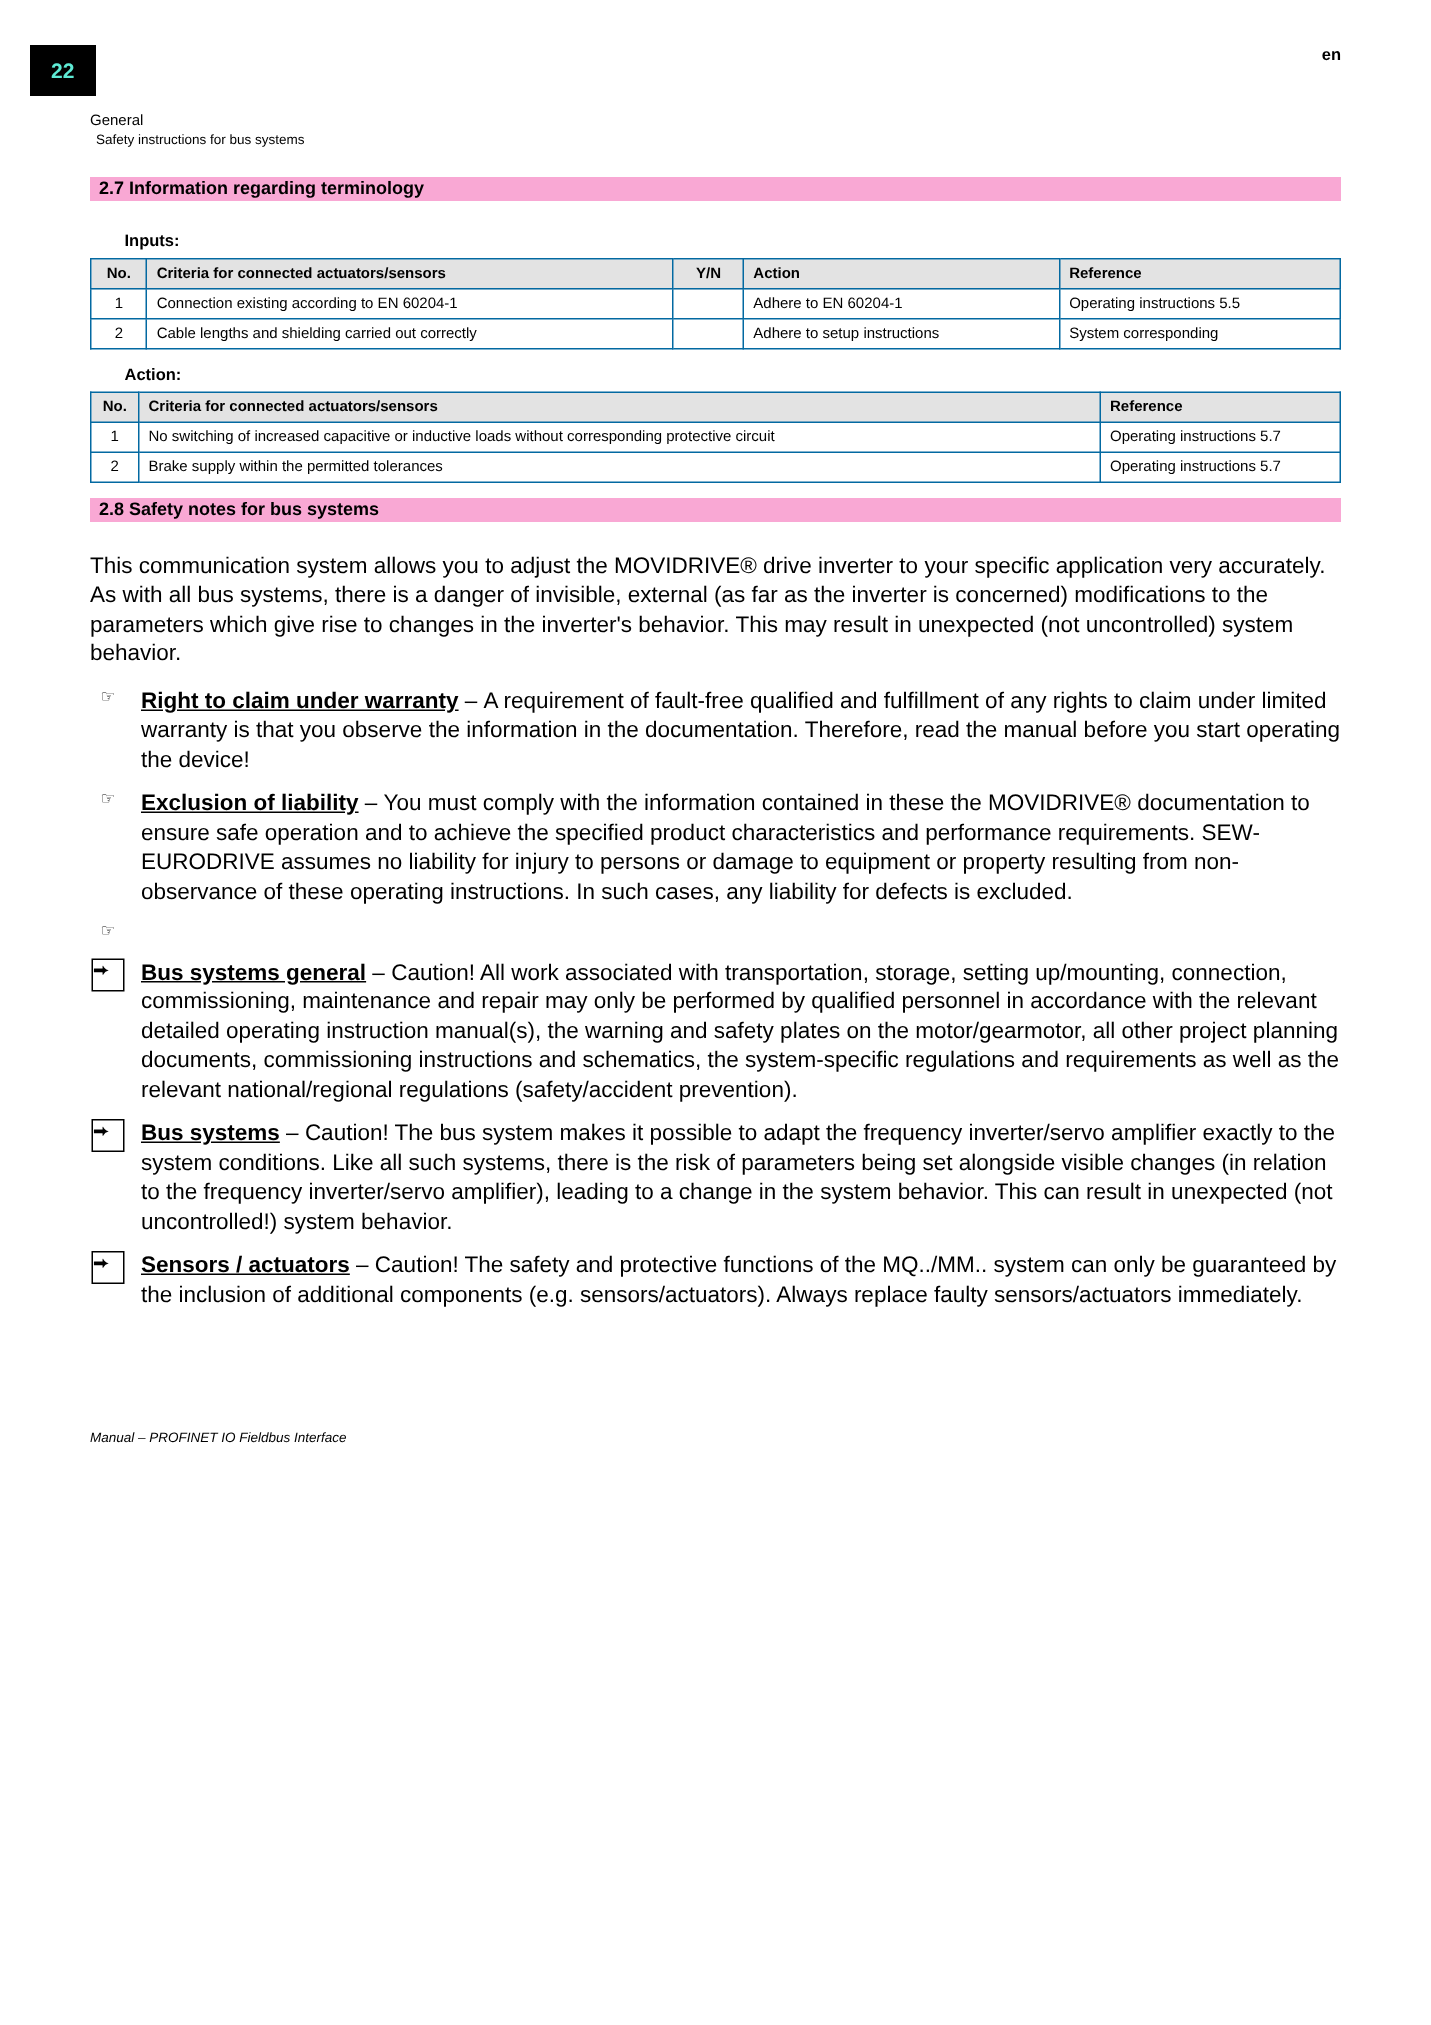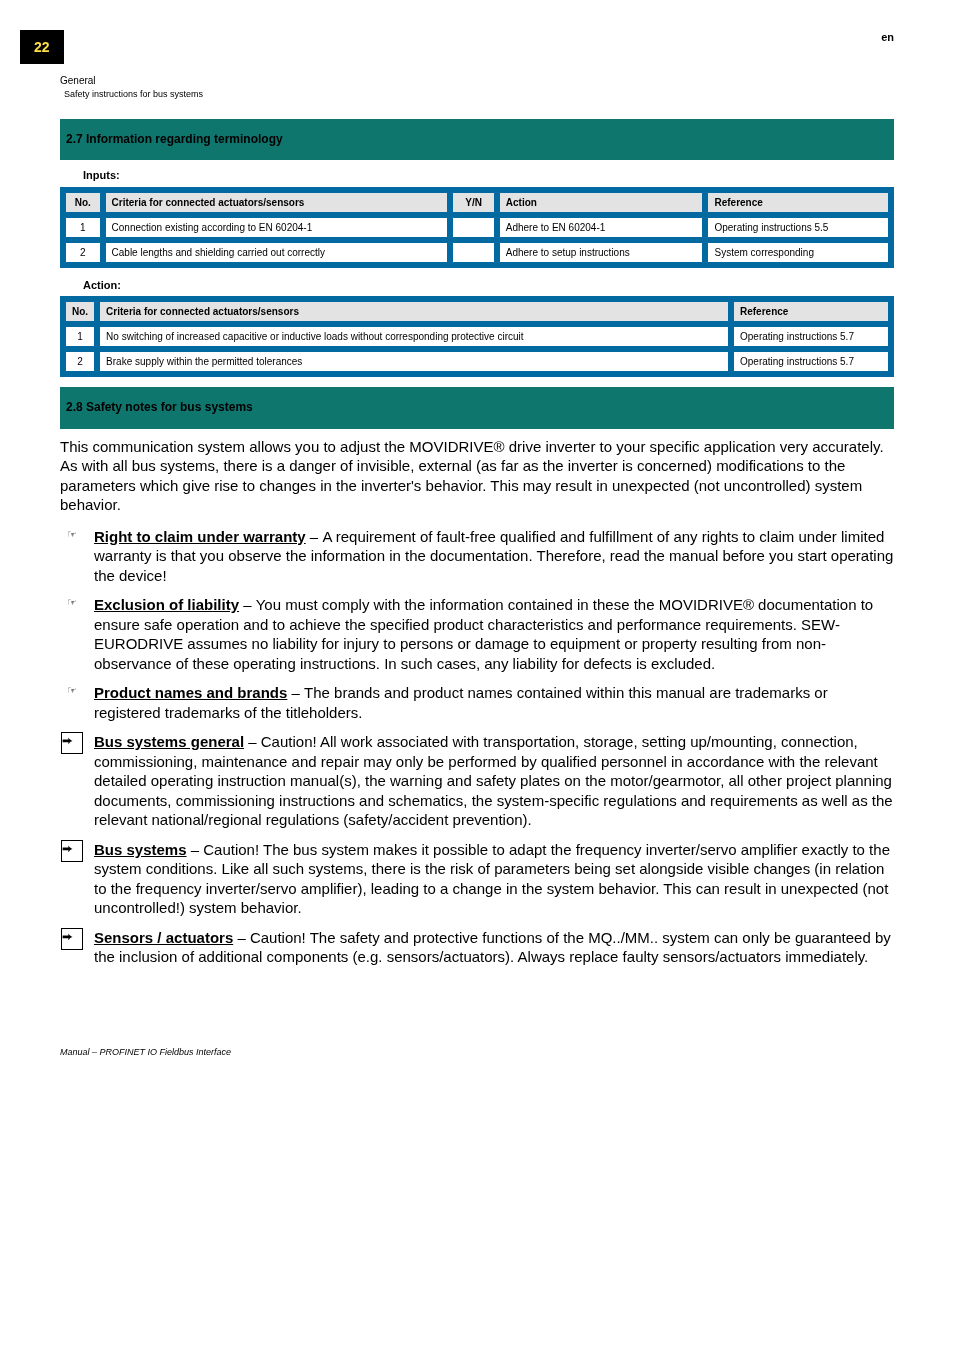--- a/index.html
+++ b/index.html
@@ -9,40 +9,40 @@
       color: #000;
       background: #fff;
       width: 954px;
       margin: 0 auto;
       padding: 30px 60px 40px 60px;
       line-height: 1.3;
     }
     .top-row { display: flex; justify-content: space-between; align-items: flex-start; margin-bottom: 10px; }
     .page-tab {
       background: #000;
-      color: #fde047;
+      color: #5eead4;
       font-weight: bold;
       font-size: 14px;
       padding: 8px 14px;
       display: inline-block;
       margin-left: -40px;
     }
     .lang-tag { font-weight: bold; font-size: 11px; }
     .breadcrumb { font-size: 10px; margin: 4px 0 18px 0; }
     .crumb-small { font-size: 9px; margin-left: 4px; }
     .section-bar {
-      background: #0f766e;
+      background: #f9a8d4;
       font-weight: bold;
       font-size: 12px;
-      padding: 13px 6px;
-      margin-bottom: 8px;
+      padding: 0 6px;
+      margin-bottom: 20px;
     }
     .subhead { font-weight: bold; font-size: 11px; margin: 6px 0 4px 0; }
     table { border-collapse: collapse; width: 100%; margin-bottom: 10px; }
-    th, td { border: 6px solid #0369a1; padding: 3px 6px; font-size: 10px; text-align: left; vertical-align: top; }
+    th, td { border: 1px solid #0369a1; padding: 3px 6px; font-size: 10px; text-align: left; vertical-align: top; }
     th { background: #e3e3e3; font-weight: bold; }
     .col-num { width: 32px; text-align: center; }
     .col-criteria { width: 300px; }
     .col-yn { width: 40px; text-align: center; }
     .col-action { width: 180px; }
     .col-ref { width: 160px; }
     .small-indent { margin-left: 23px; }
     .note-item { display: flex; align-items: flex-start; margin: 10px 0; gap: 10px; }
     .note-icon { flex: 0 0 24px; display: flex; justify-content: center; }
     .note-text { flex: 1; font-size: 15px; }
@@ -136,21 +136,20 @@
   <div class="note-icon">
       <span class="hand-icon">☞</span>
     </div>
   <div class="note-text"><b>Exclusion of liability</b>&nbsp;–&nbsp;<span>You must comply with the information contained in these the MOVIDRIVE® documentation to ensure safe operation and to achieve the specified product characteristics and performance requirements. SEW-EURODRIVE assumes no liability for injury to persons or damage to equipment or property resulting from non-observance of these operating instructions. In such cases, any liability for defects is excluded.</span></div>
 </div>
 
 <div class="note-item">
   <div class="note-icon">
       <span class="hand-icon">☞</span>
     </div>
-  <div class="note-text"><b>Product names and brands</b>&nbsp;–&nbsp;<span>The brands and product names contained within this manual are trademarks or registered trademarks of the titleholders.</span></div>
 </div>
 
 <div class="note-item">
   <div class="note-icon">
       <span class="note-boxed arrow-icon">⮕</span>
     </div>
   <div class="note-text"><b>Bus systems general</b>&nbsp;–&nbsp;<span>Caution! All work associated with transportation, storage, setting up/mounting, connection, commissioning, maintenance and repair may only be performed by qualified personnel in accordance with the relevant detailed operating instruction manual(s), the warning and safety plates on the motor/gearmotor, all other project planning documents, commissioning instructions and schematics, the system-specific regulations and requirements as well as the relevant national/regional regulations (safety/accident prevention).</span></div>
 </div>
 
 <div class="note-item">

